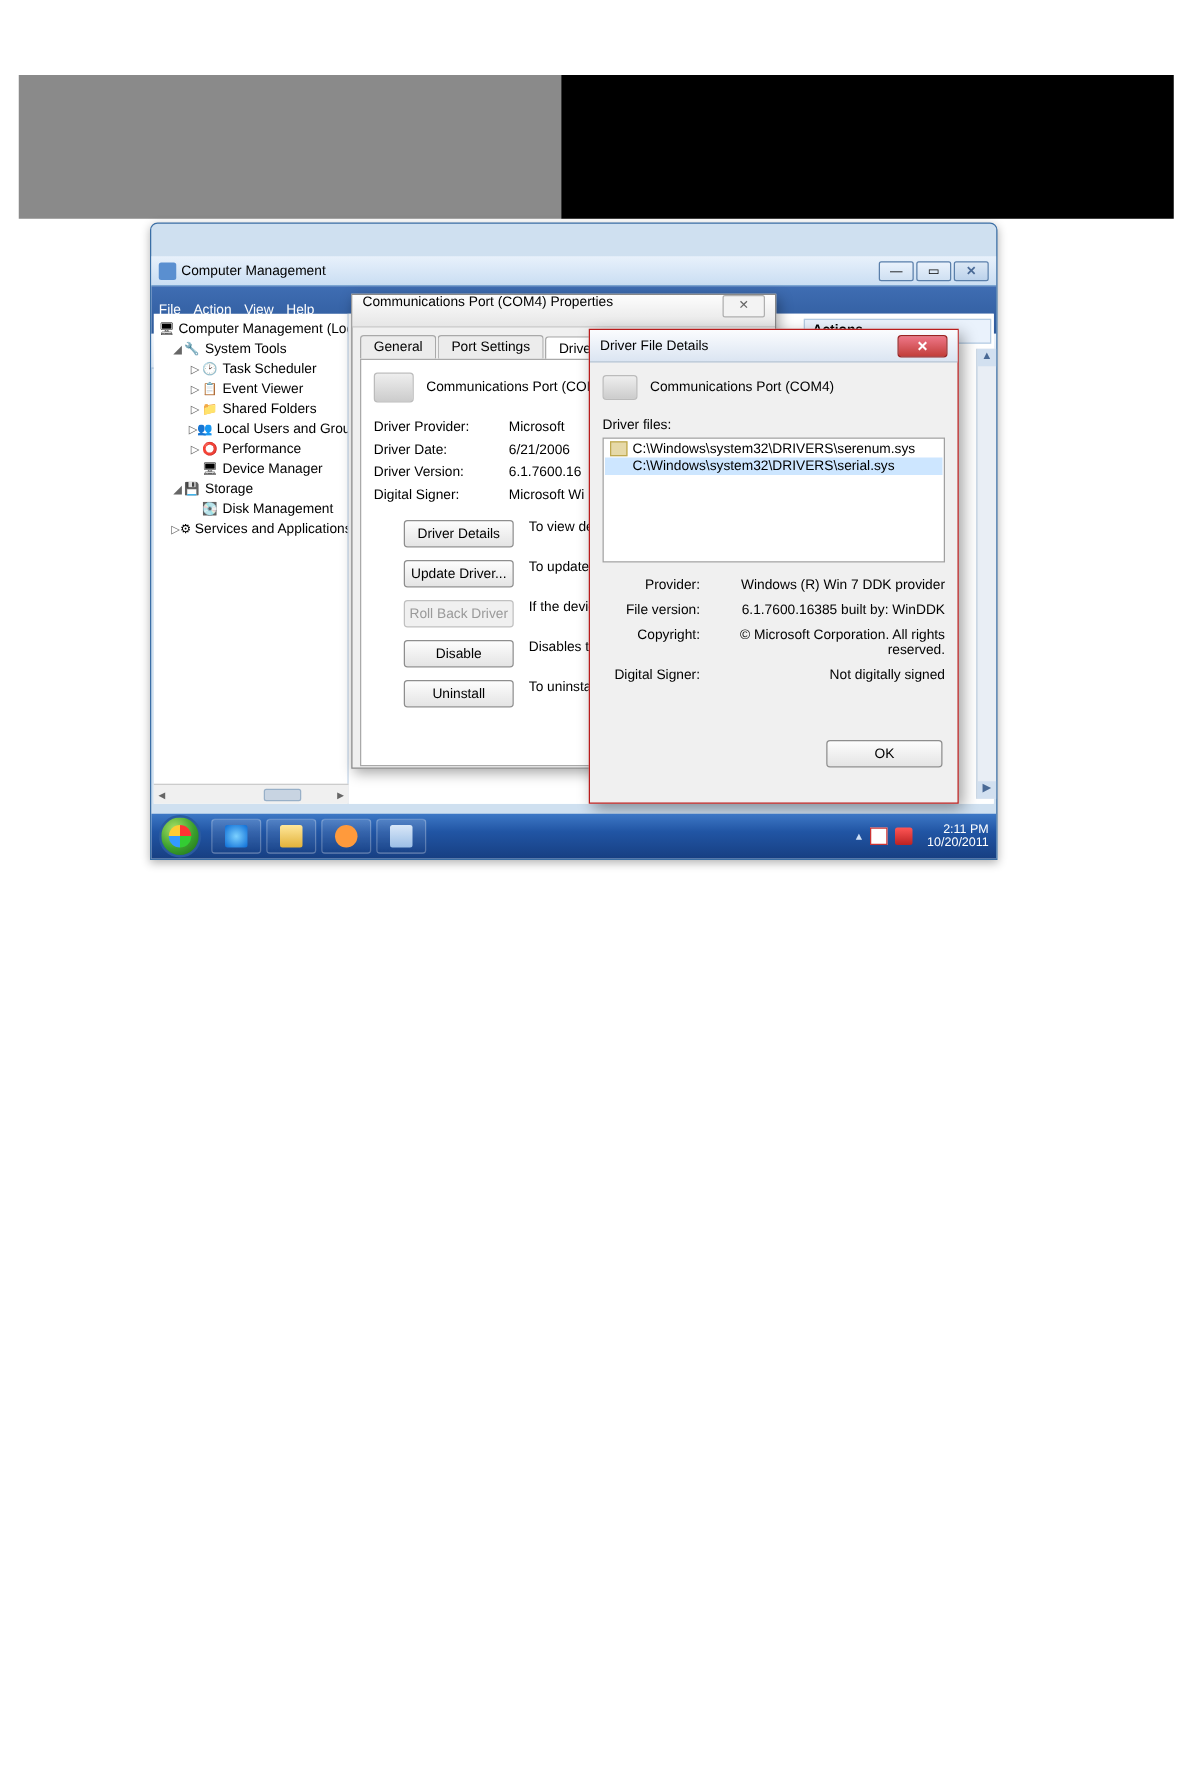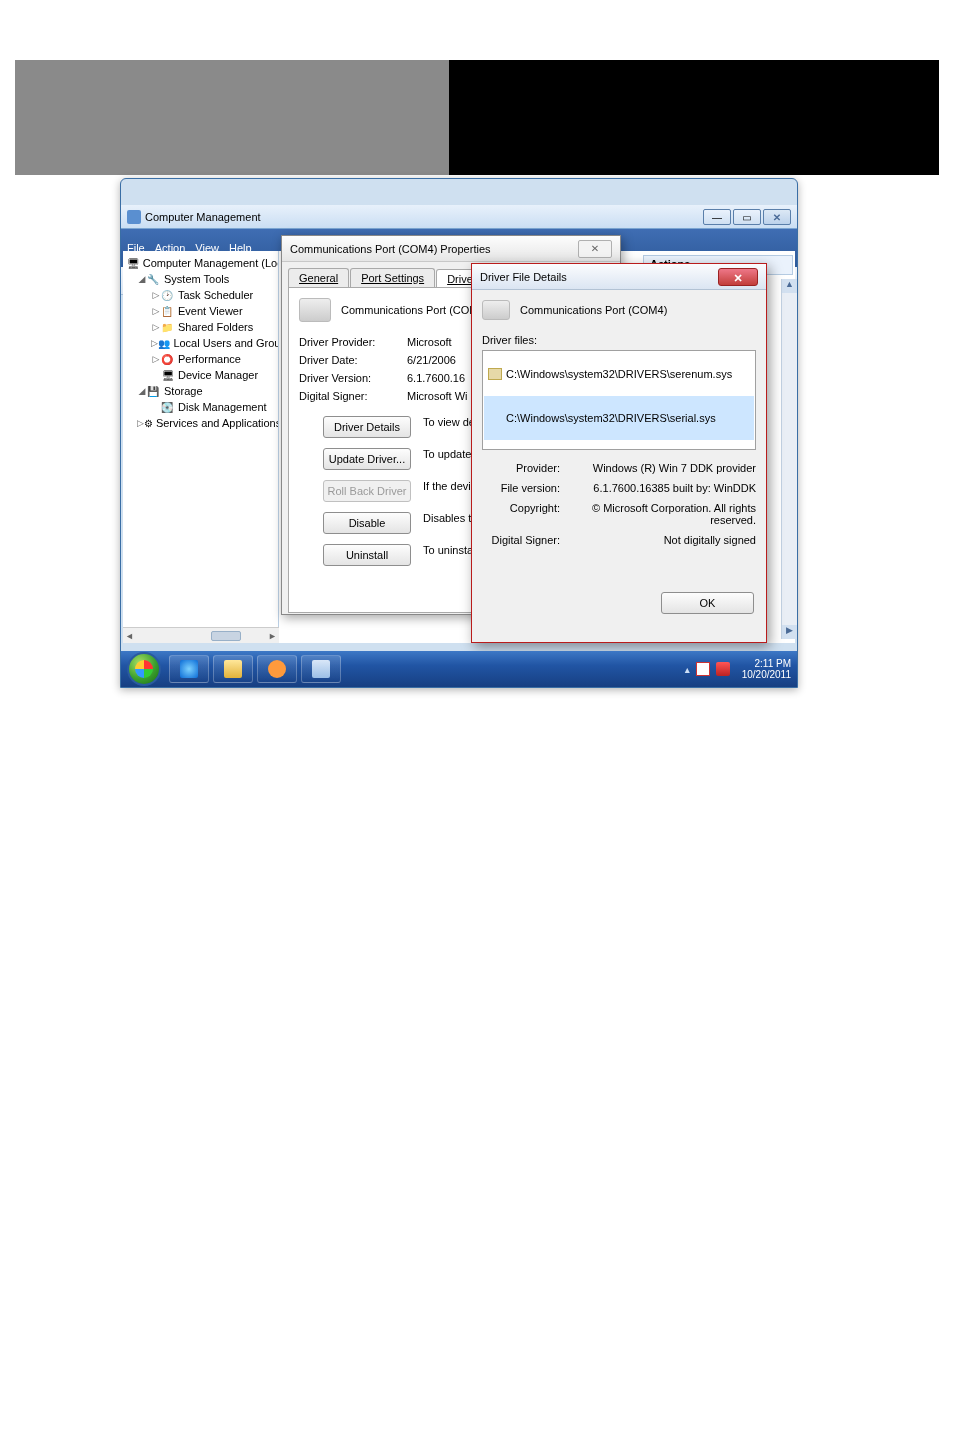--- a/index.html
+++ b/index.html
@@ -24,45 +24,45 @@
   .tree-item .ti { width: 14px; height: 14px; margin-right: 3px; display: flex; align-items: center; justify-content: center; font-size: 10px; }
   .tree .lvl1 { padding-left: 4px; }
   .tree .lvl2 { padding-left: 14px; }
   .tree .lvl3 { padding-left: 28px; }
   .tree-scroll { position: absolute; bottom: 0; left: 0; width: 156px; height: 16px; background: #f0f0f0; border-top: 1px solid #ccc; display:flex; align-items:center; justify-content:space-between; font-size:9px; color:#666; padding:0 2px;}
   .tree-scroll .thumb { width: 30px; height: 10px; background:#c8d4e2; border:1px solid #98b0c8; border-radius:2px; margin-left:50px;}
   .content-area { flex: 1; position: relative; background: #fff; }
 
   
   .props { position: absolute; top: 56px; left: 160px; width: 340px; height: 380px; background: #f0f0f0; border: 1px solid #888; box-shadow: 2px 3px 10px rgba(0,0,0,.35); }
-  .props-title { height: 26px; background: linear-gradient(#fdfdfd,#e6e6e6); border-bottom: 1px solid #c8c8c8; font-size: 11px; display: flex; align-items: center; padding: 0 8px; }
+  .props-title { height: 26px; background: linear-gradient(#fdfdfd,#e6e6e6); border-bottom: 1px solid #c8c8c8; font-size: 11px; display: flex; align-items: flex-start; padding: 0 8px; }
   .props-title .spacer { flex: 1; }
   .props-close { width: 34px; height: 18px; background: #f3f3f3; border: 1px solid #b0b0b0; border-radius: 2px; text-align: center; font-size: 10px; line-height: 16px; color: #666; }
   .tabs { display: flex; padding: 6px 6px 0 6px; font-size: 11px; }
-  .tab { padding: 3px 10px; border: 1px solid #a9a9a9; border-bottom: none; background: #ececec; margin-right: 1px; border-radius: 3px 3px 0 0; text-decoration: underline; }
+  .tab { padding: 3px 10px; border: 1px solid #a9a9a9; border-bottom: none; background: #ececec; margin-right: 1px; border-radius: 3px 3px 0 0; }
   .tab.active { background: #fff; position: relative; top: 1px; }
   .tabpanel { margin: 0 6px 6px 6px; background: #fff; border: 1px solid #a9a9a9; height: 326px; padding: 10px; font-size: 11px; position: relative; }
   .dev-row { display: flex; align-items: center; margin-bottom: 14px; }
   .dev-row .di { width: 32px; height: 24px; background: linear-gradient(#eee,#ccc); border-radius: 3px; margin-right: 10px; border:1px solid #bbb;}
   .info-grid { display: grid; grid-template-columns: 100px 1fr; gap: 6px 8px; margin-bottom: 14px; }
   .btn-row { display: flex; align-items: flex-start; margin-bottom: 10px; margin-left: 24px; }
   .wbtn { width: 88px; height: 22px; font-size: 11px; background: linear-gradient(#fdfdfd,#e4e4e4); border: 1px solid #8e8e8e; border-radius: 3px; text-align: center; line-height: 20px; }
   .wbtn.disabled { color: #9a9a9a; border-color: #c0c0c0; background: #f0f0f0; }
   .btn-desc { margin-left: 12px; font-size: 11px; color: #000; max-width: 160px; line-height: 1.25; }
 
   
   .dfd { position: absolute; top: 84px; left: 350px; width: 296px; height: 380px; background: #f0f0f0; border: 1px solid #b91c1c; box-shadow: 3px 4px 12px rgba(0,0,0,.4); }
   .dfd-title { height: 26px; background: linear-gradient(#fbfcfe,#dbe5f2); border-bottom: 1px solid #b2c2d4; display: flex; align-items: center; padding: 0 8px; font-size: 11px; }
   .dfd-title .spacer { flex: 1; }
   .dfd-close { width: 40px; height: 18px; background: linear-gradient(#e78,#c23e3a); border-radius: 3px; text-align: center; color: #fff; font-weight: bold; font-size: 11px; line-height: 18px; border:1px solid #9a2222; }
   .dfd-body { padding: 10px; font-size: 11px; }
   .dfd-body .dev-row .di{width:28px;height:20px;}
   .files-label { margin-top: 6px; margin-bottom: 4px; }
   .files-box { border: 1px solid #a0a0a0; background: #fff; height: 100px; overflow: hidden; font-size: 11px; padding:1px; display:flex; flex-direction:column;}
-  .file-item { padding: 16px 4px; display: flex; align-items: center; white-space:nowrap;}
+  .file-item { padding: 1px 4px; display: flex; align-items: center; white-space:nowrap;}
   .file-item .fi { width:14px;height:12px;background:#e6d9a8;border:1px solid #bfa94f;margin-right:4px;}
   .file-item.selected { background: #cde6ff; }
   .files-box .spacer-fill{flex:1;}
   .meta-grid { display: grid; grid-template-columns: 78px 1fr; gap: 8px 8px; margin-top: 12px; text-align: right; }
   .dfd-ok { position: absolute; right: 12px; bottom: 28px; width: 93px; height: 22px; font-size: 11px; background: linear-gradient(#fdfdfd,#e4e4e4); border: 1px solid #8e8e8e; border-radius: 3px; text-align: center; line-height: 20px; }
 
   
   .actions-peek { position: absolute; top: 76px; right: 4px; width: 150px; height: 20px; background: #eaf2fc; border: 1px solid #b5cbe2; font-size: 11px; padding: 2px 6px; border-radius:0;}
   .actions-scroll { position:absolute; top:100px; right:0; width:16px; height:360px; background:#e9eef5; border-left:1px solid #c2d1e2;}
   .actions-scroll .up,.actions-scroll .dn{height:14px;background:#d2e0f0;text-align:center;font-size:9px;color:#4a6a96;}

